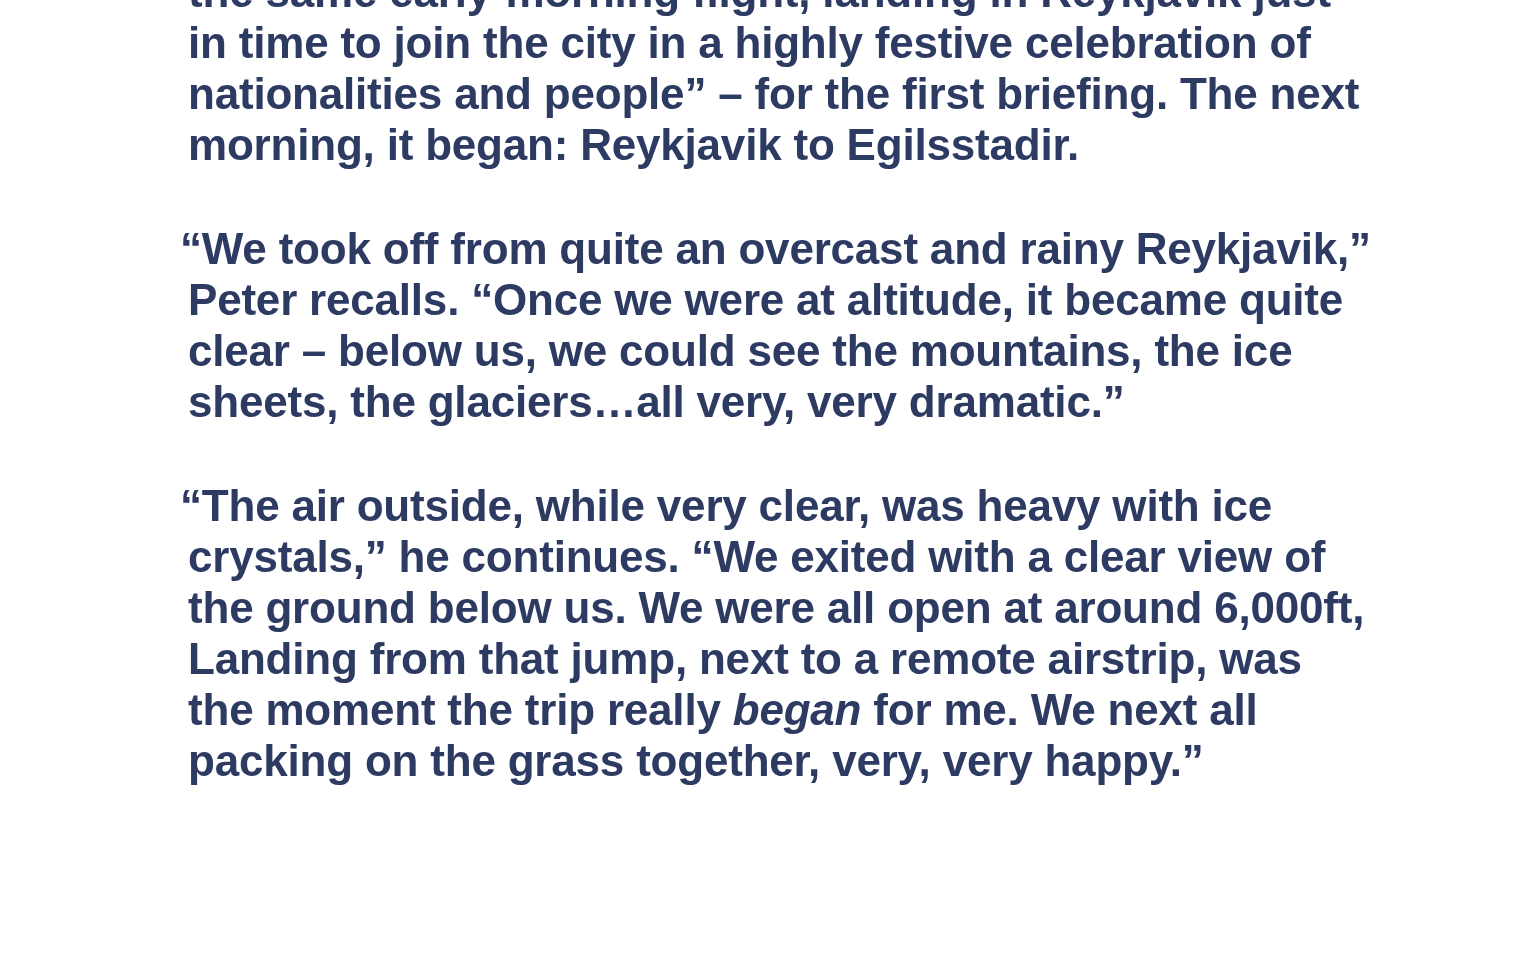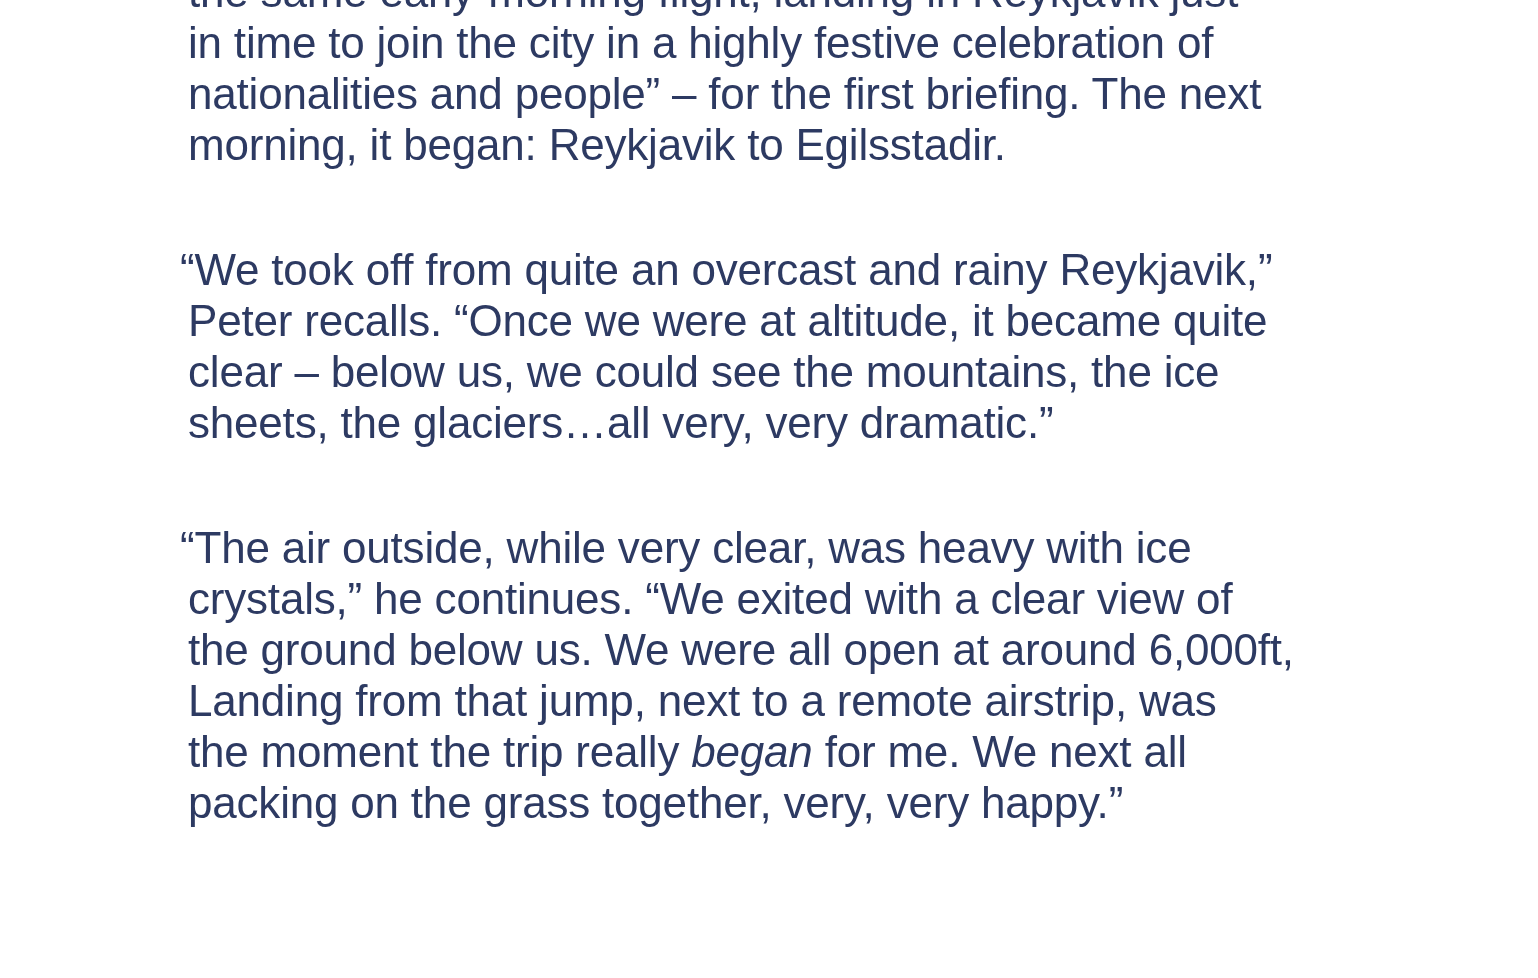--- a/index.html
+++ b/index.html
@@ -15,22 +15,22 @@
     left: 188px;
     top: -34px;
     width: 1260px;
     font-size: 44px;
     line-height: 51px;
     font-weight: 400;
     color: #2d3a62;
     letter-spacing: -0.2px;
   }
   .para { margin: 0; }
-  .para + .para { margin-top: 74px; }
-  .line { display: block; white-space: pre; }
+  .para + .para { margin-top: 53px; }
+  .line { display: block; white-space: pre; font-weight: bold; }
   .line.hang { margin-left: -8px; }
   .line em { font-style: italic; }
 </style>
 </head>
 <body>
 
 <main class="page">
   <article class="article">
 
     <p class="para">

